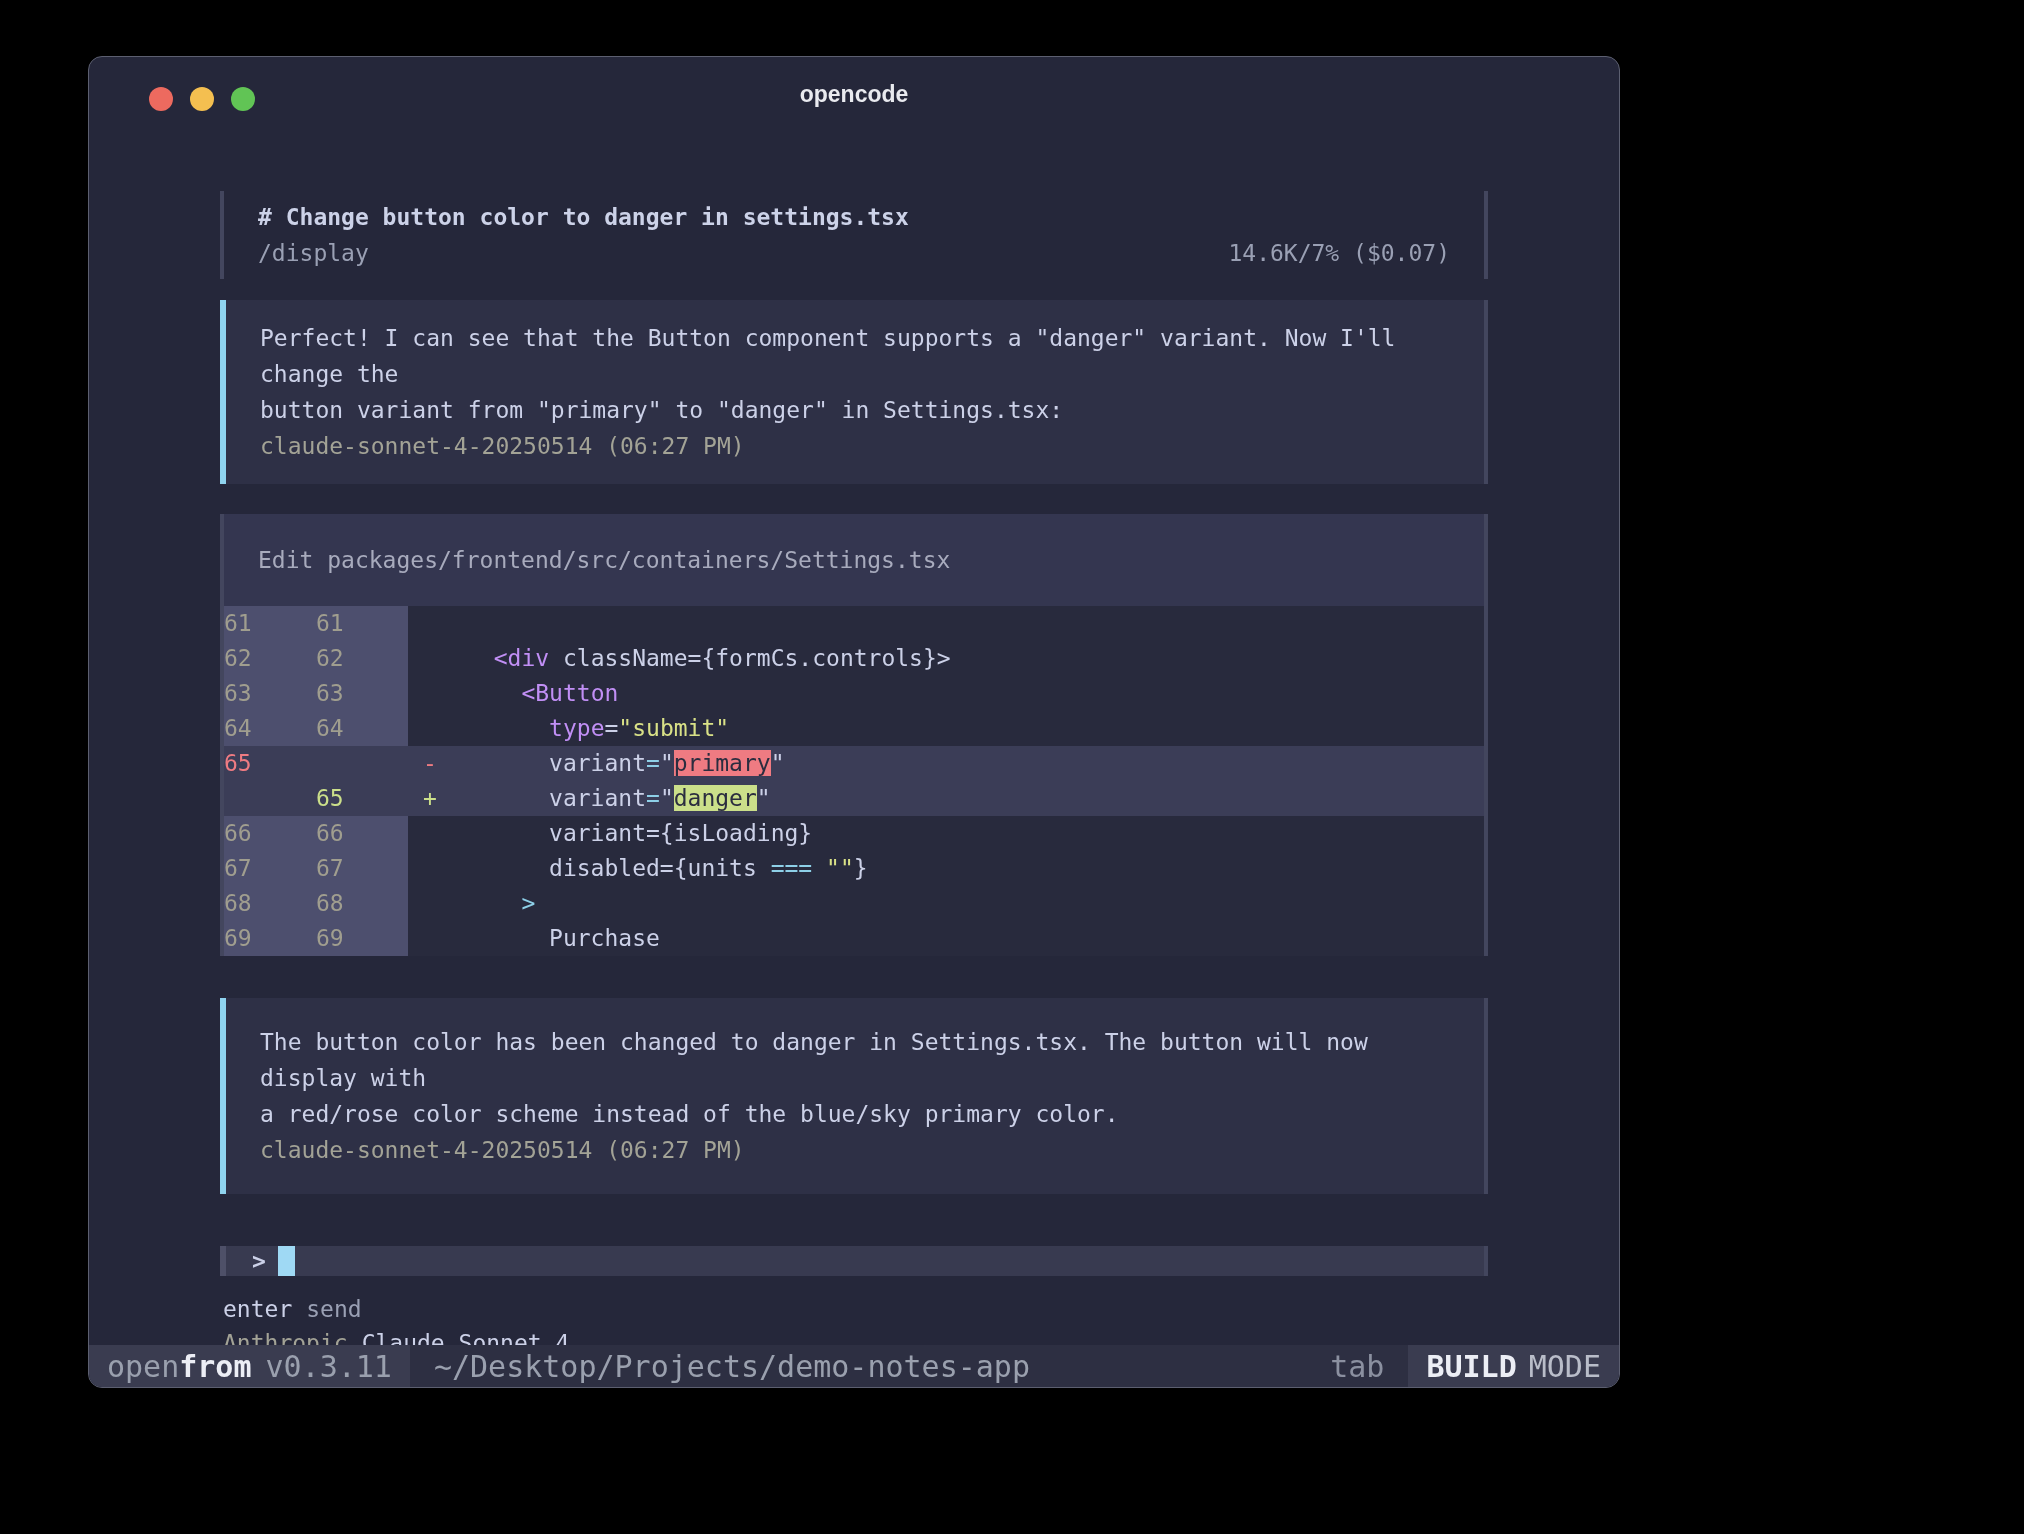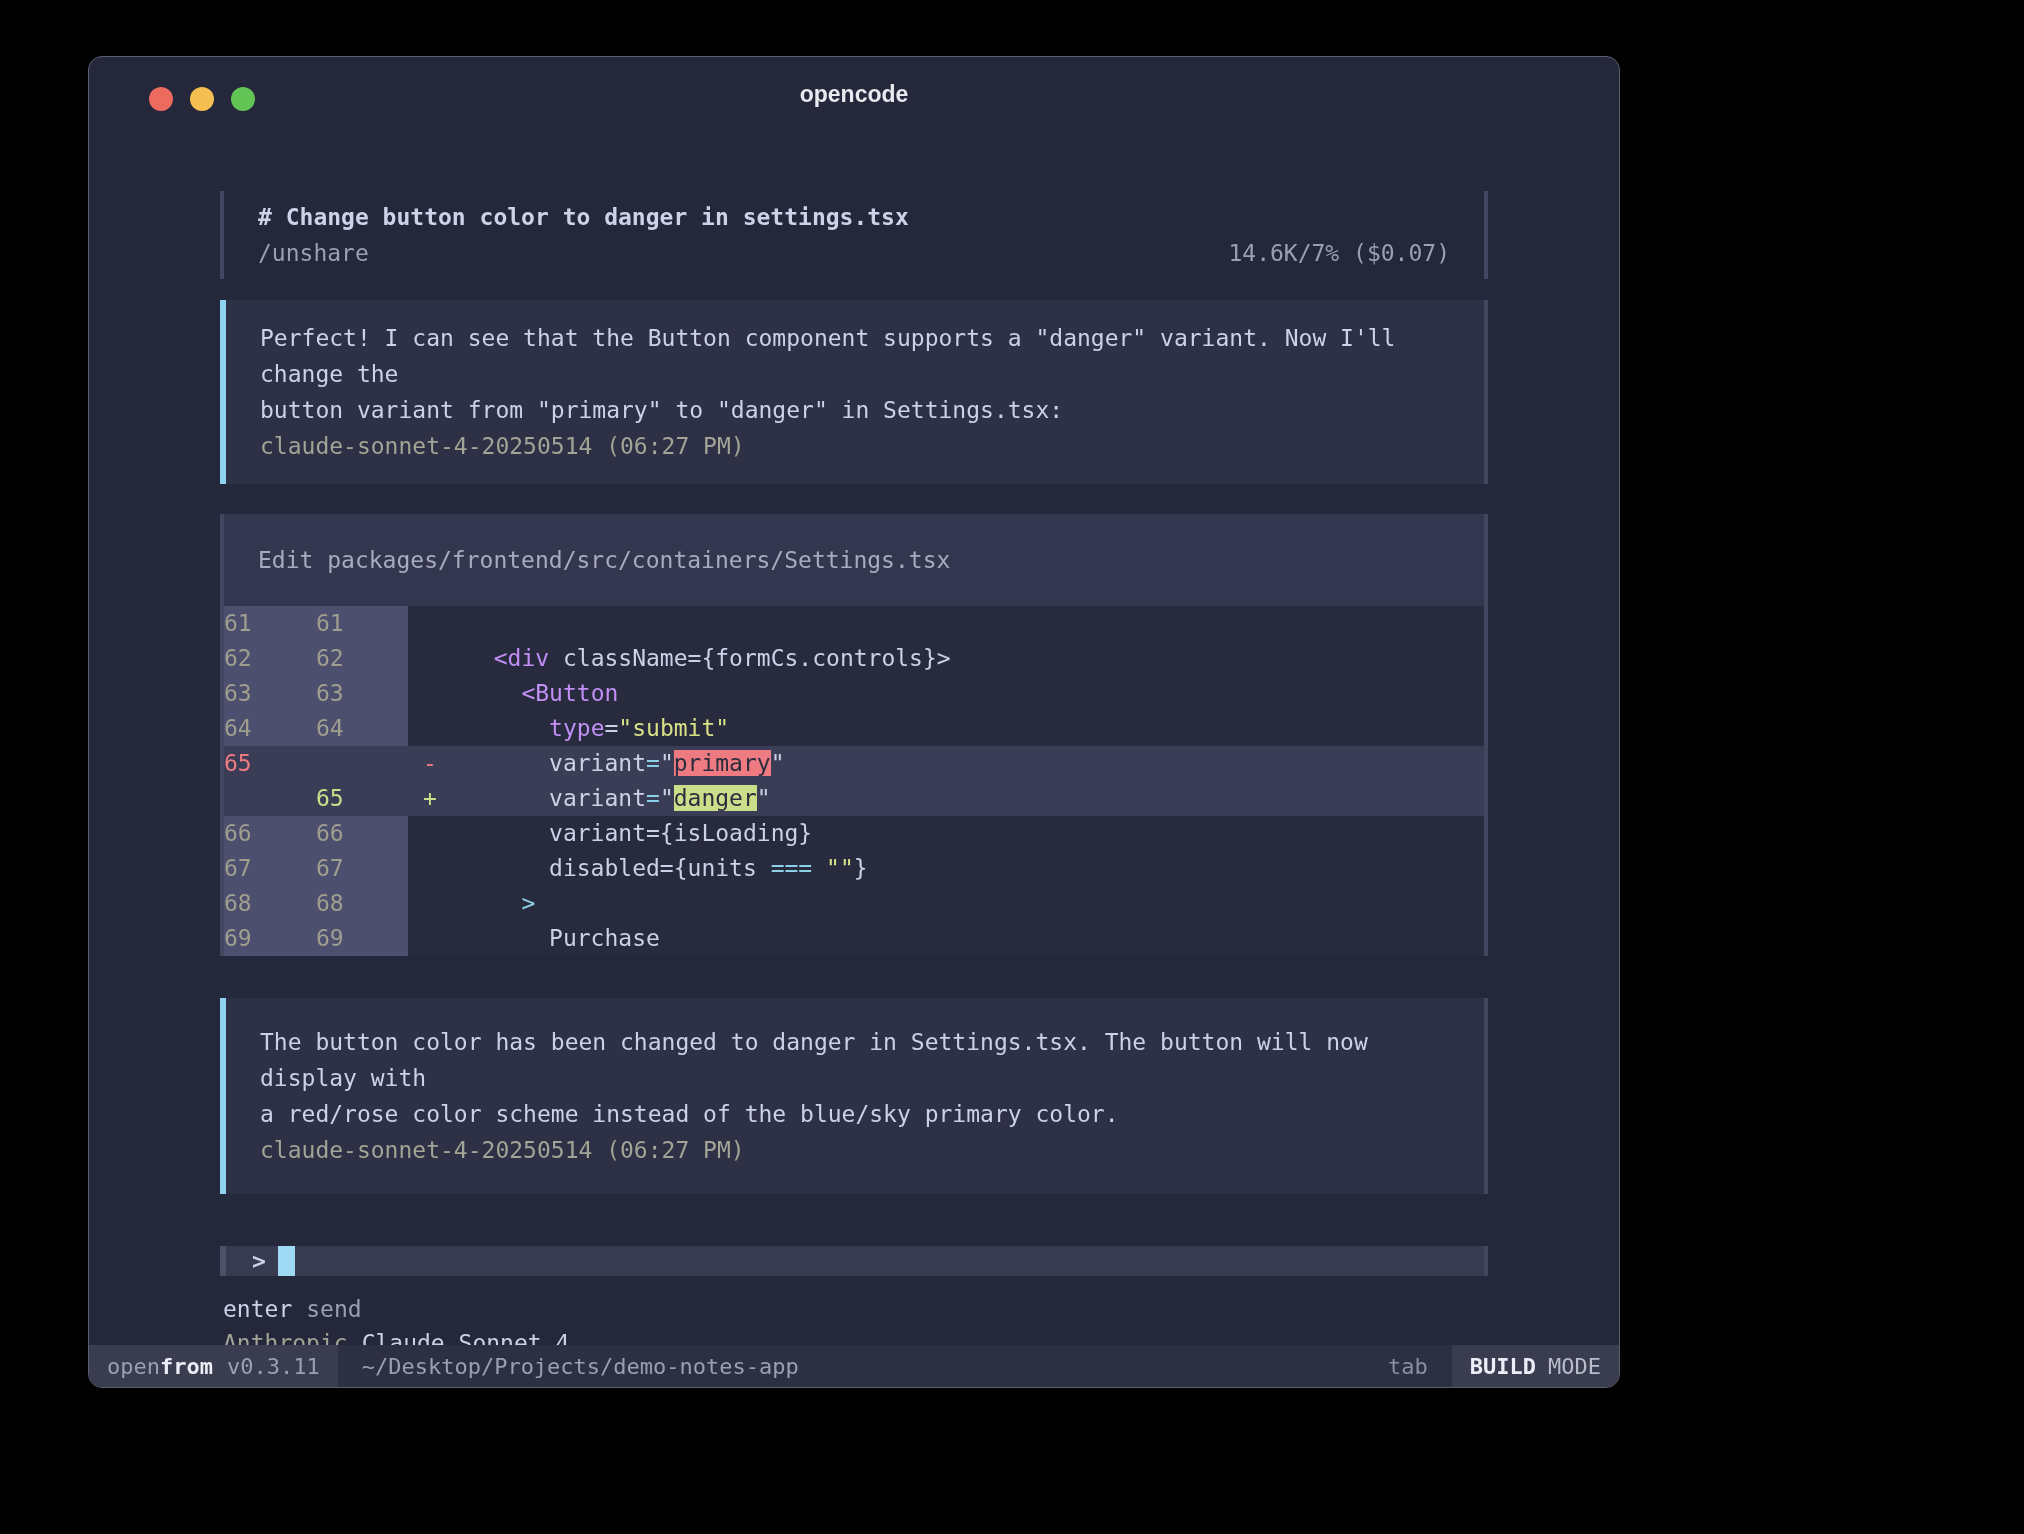--- a/index.html
+++ b/index.html
@@ -70,21 +70,21 @@
   .hint-key { color:#ccd1e8; }
   .hint-act { color:#9aa0b4; margin-left:14px; }
   .provider { color:#a3a396; }
   .model { color:#ccd1e8; margin-left:14px; }
 
   .spacer { flex:1 1 auto; }
 
   
   .statusbar {
     flex:0 0 auto; height:42px; background:#2d2f42; display:flex; align-items:stretch;
-    border-radius:0 0 13px 13px; overflow:hidden; font-size:22px;
+    border-radius:0 0 13px 13px; overflow:hidden; font-size:30px;
   }
   .sb-seg { background:#3a3c50; display:flex; align-items:center; padding:0 18px; }
   .sb-app-1 { color:#9aa0ae; }
   .sb-app-2 { color:#eceef5; font-weight:bold; }
   .sb-ver { color:#9aa0ae; margin-left:14px; }
   .sb-cwd { display:flex; align-items:center; color:#9aa0ae; margin-left:24px; }
   .sb-tab { display:flex; align-items:center; color:#8b90a0; margin-right:24px; }
   .sb-mode-1 { color:#eceef5; font-weight:bold; }
   .sb-mode-2 { color:#b9bdc9; margin-left:12px; }
 </style>
@@ -101,21 +101,21 @@
     </div>
     <div class="win-title">opencode</div>
   </div>
 
   <div class="content">
 
     <div class="header-block edge">
       <div class="header-title"># Change button color to danger in settings.tsx</div>
       <div class="header-sub">
         <div class="lhs">
-          <span>/unshare</span>
+          <span>/display</span>
         </div>
         <span>14.6K/7% ($0.07)</span>
       </div>
     </div>
 
     <div class="msg-block">
       <div>Perfect! I can see that the Button component supports a "danger" variant. Now I'll change the</div>
       <div>button variant from "primary" to "danger" in Settings.tsx:</div>
       <div class="msg-meta">claude-sonnet-4-20250514 (06:27 PM)</div>
     </div>

